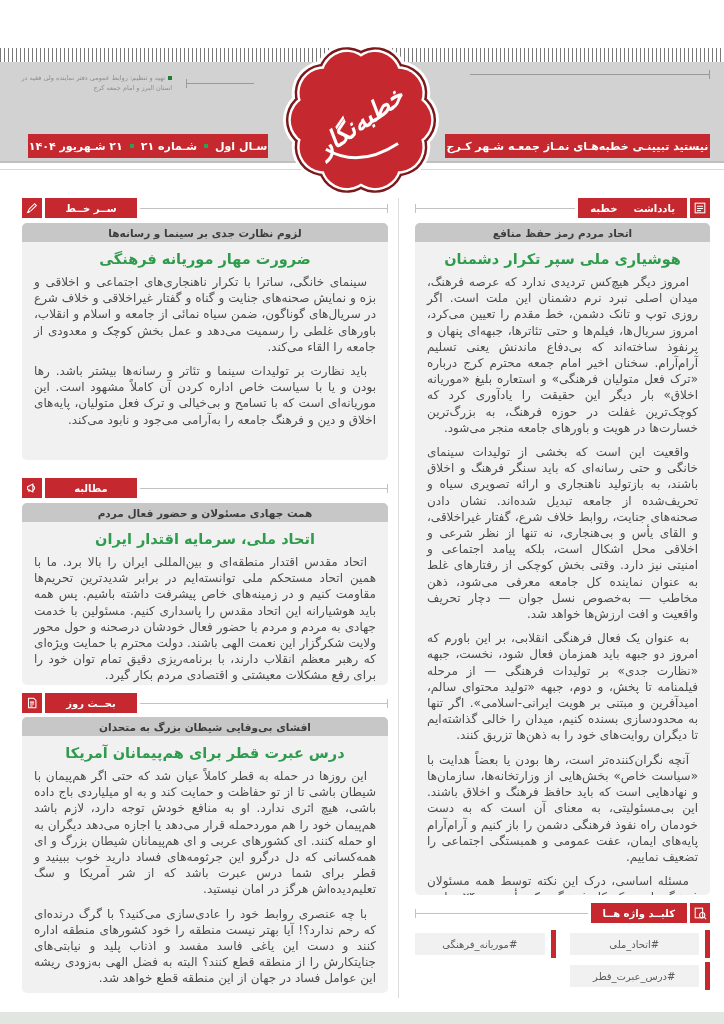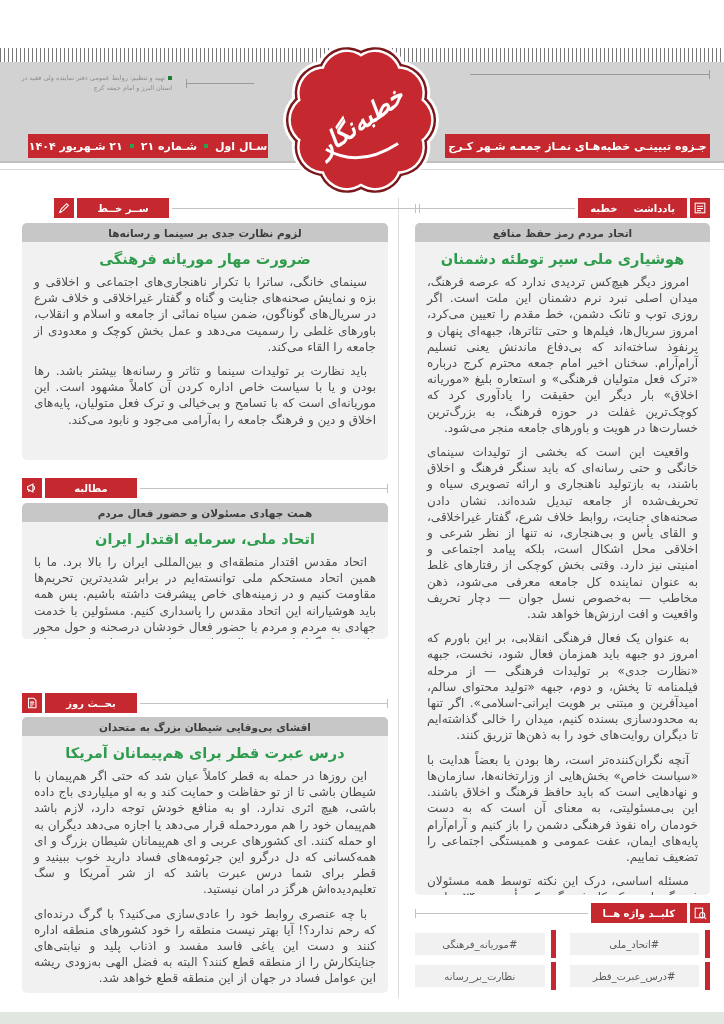--- a/index.html
+++ b/index.html
@@ -56,24 +56,24 @@
   .tagrow-note   { left:415px; top:198px; width:295px; }
   .card-note     { left:415px; top:223px; width:295px; height:672px; }
   .tagrow-keys   { left:415px; top:903px; width:295px; }
   .chips         { position:absolute; left:415px; top:933px; width:295px; display:grid;
                    grid-template-columns:1fr 1fr; gap:10px 14px; }
   .chip { display:flex; align-items:center; height:22px; }
   .chip-accent { width:5px; height:28px; background:#c5282e; margin-left:6px; flex:none; }
   .chip-label { flex:1; background:#f1f1f1; height:22px; display:flex; align-items:center;
                 justify-content:center; font-size:10px; color:#5a5a5a; }
 
-  .tagrow-s1 { left:22px; top:198px; width:366px;margin-left:32px; }
+  .tagrow-s1 { left:22px; top:198px; width:366px; }
   .card-s1   { left:22px; top:223px; width:366px; height:237px; }
   .tagrow-s2 { left:22px; top:478px; width:366px; }
-  .card-s2   { left:22px; top:503px; width:366px; height:136px; }
+  .card-s2   { left:22px; top:503px; width:366px; height:182px; }
   .tagrow-s3 { left:22px; top:693px; width:366px; }
   .card-s3   { left:22px; top:717px; width:366px; height:276px; }
 
   .footer-strip { position:absolute; left:0; top:1012px; width:724px; height:12px; background:#e2e6e0; }
 
   .icon-svg { width:14px; height:14px; display:block; }
 </style>
 </head>
 <body>
 
@@ -90,21 +90,21 @@
   </div>
 
   <div class="credit credit-left">
     <div class="credit-rule">
         <span class="tick"></span>
       </div>
     <div class="credit-text"><span class="bullet"></span><span>تهیه و تنظیم: روابط عمومی دفتر نماینده ولی فقیه در استان البرز و امام جمعه کرج</span></div>
   </div>
 
   <div class="banner banner-right">
-    <span>جـزوه تبیینـی خطبه‌هـای نمـاز جمعـه شـهر کـرج</span>
+    <span>نیستید تبیینـی خطبه‌هـای نمـاز جمعـه شـهر کـرج</span>
   </div>
   <div class="banner banner-left">
     <span>سـال اول</span>
     <span class="sep-square"></span>
     <span>شـماره ۲۱</span>
     <span class="sep-square"></span>
     <span>۲۱ شـهریور ۱۴۰۴</span>
   </div>
 
   <div class="logo">
@@ -179,21 +179,21 @@
       <span>یادداشت</span>
       <span>خطبه</span>
     </div>
     <div class="tag-rule">
         <span class="tick tick-left"></span>
       </div>
   </div>
 
   <div class="card card-note">
     <div class="kicker">اتحاد مردم رمز حفظ منافع</div>
-    <h2 class="headline">هوشیاری ملی سپر توطئه دشمنان</h2>
+    <h2 class="headline">هوشیاری ملی سپر تکرار دشمنان</h2>
     <div class="body">
       <p>امروز دیگر هیچ‌کس تردیدی ندارد که عرصه فرهنگ، میدان اصلی نبرد نرم دشمنان این ملت است. اگر روزی توپ و تانک دشمن، خط مقدم را تعیین می‌کرد، امروز سریال‌ها، فیلم‌ها و حتی تئاترها، جبهه‌ای پنهان و پرنفوذ ساخته‌اند که بی‌دفاع ماندنش یعنی تسلیم آرام‌آرام. سخنان اخیر امام جمعه محترم کرج درباره «ترک فعل متولیان فرهنگی» و استعاره بلیغ «موریانه اخلاق» بار دیگر این حقیقت را یادآوری کرد که کوچک‌ترین غفلت در حوزه فرهنگ، به بزرگ‌ترین خسارت‌ها در هویت و باورهای جامعه منجر می‌شود.</p>
       <p>واقعیت این است که بخشی از تولیدات سینمای خانگی و حتی رسانه‌ای که باید سنگر فرهنگ و اخلاق باشند، به بازتولید ناهنجاری و ارائه تصویری سیاه و تحریف‌شده از جامعه تبدیل شده‌اند. نشان دادن صحنه‌های جنایت، روابط خلاف شرع، گفتار غیراخلاقی، و القای یأس و بی‌هنجاری، نه تنها از نظر شرعی و اخلاقی محل اشکال است، بلکه پیامد اجتماعی و امنیتی نیز دارد. وقتی بخش کوچکی از رفتارهای غلط به عنوان نماینده کل جامعه معرفی می‌شود، ذهن مخاطب — به‌خصوص نسل جوان — دچار تحریف واقعیت و افت ارزش‌ها خواهد شد.</p>
       <p>به عنوان یک فعال فرهنگی انقلابی، بر این باورم که امروز دو جبهه باید همزمان فعال شود، نخست، جبهه «نظارت جدی» بر تولیدات فرهنگی — از مرحله فیلمنامه تا پخش، و دوم، جبهه «تولید محتوای سالم، امیدآفرین و مبتنی بر هویت ایرانی-اسلامی». اگر تنها به محدودسازی بسنده کنیم، میدان را خالی گذاشته‌ایم تا دیگران روایت‌های خود را به ذهن‌ها تزریق کنند.</p>
       <p>آنچه نگران‌کننده‌تر است، رها بودن یا بعضاً هدایت با «سیاست خاص» بخش‌هایی از وزارتخانه‌ها، سازمان‌ها و نهادهایی است که باید حافظ فرهنگ و اخلاق باشند. این بی‌مسئولیتی، به معنای آن است که به دست خودمان راه نفوذ فرهنگی دشمن را باز کنیم و آرام‌آرام پایه‌های ایمان، عفت عمومی و همبستگی اجتماعی را تضعیف نماییم.</p>
       <p>مسئله اساسی، درک این نکته توسط همه مسئولان فرهنگی است که کار فرهنگی یک مأموریت ۲۴ ساعته و بدون تعطیلی است. دشمن برای قفسه فروشگاه یا صفحه نمایش موبایل هم طرح دارد. و اگر ما خواب باشیم، «موریانه اخلاق» بیدار و بی‌وقفه مشغول کار خواهد بود.</p>
       <p>بازگشت به اصول، احیای غیرت فرهنگی، و مطالبه‌گری جدی از متولیان فرهنگی، امروز یک وظیفه انقلابی و اجتماعی است؛ وظیفه‌ای که کوتاهی در آن، فردا دیگر جبران‌پذیر نخواهد بود.</p>
     </div>
   </div>
 
@@ -219,24 +219,20 @@
       <span class="chip-label">#اتحاد_ملی</span>
     </div>
     <div class="chip">
       <span class="chip-accent"></span>
       <span class="chip-label">#موریانه_فرهنگی</span>
     </div>
     <div class="chip">
       <span class="chip-accent"></span>
       <span class="chip-label">#درس_عبرت_قطر</span>
     </div>
-    <div class="chip">
-      <span class="chip-accent"></span>
-      <span class="chip-label">نظارت_بر_رسانه</span>
-    </div>
   </div>
 
   <div class="tagrow tagrow-s1">
     <div class="tag-rule">
         <span class="tick tick-right"></span>
       </div>
     <div class="tag-bar" style="width:92px;">
       <span>ســر خــط</span>
     </div>
     <div class="tag-icon">

